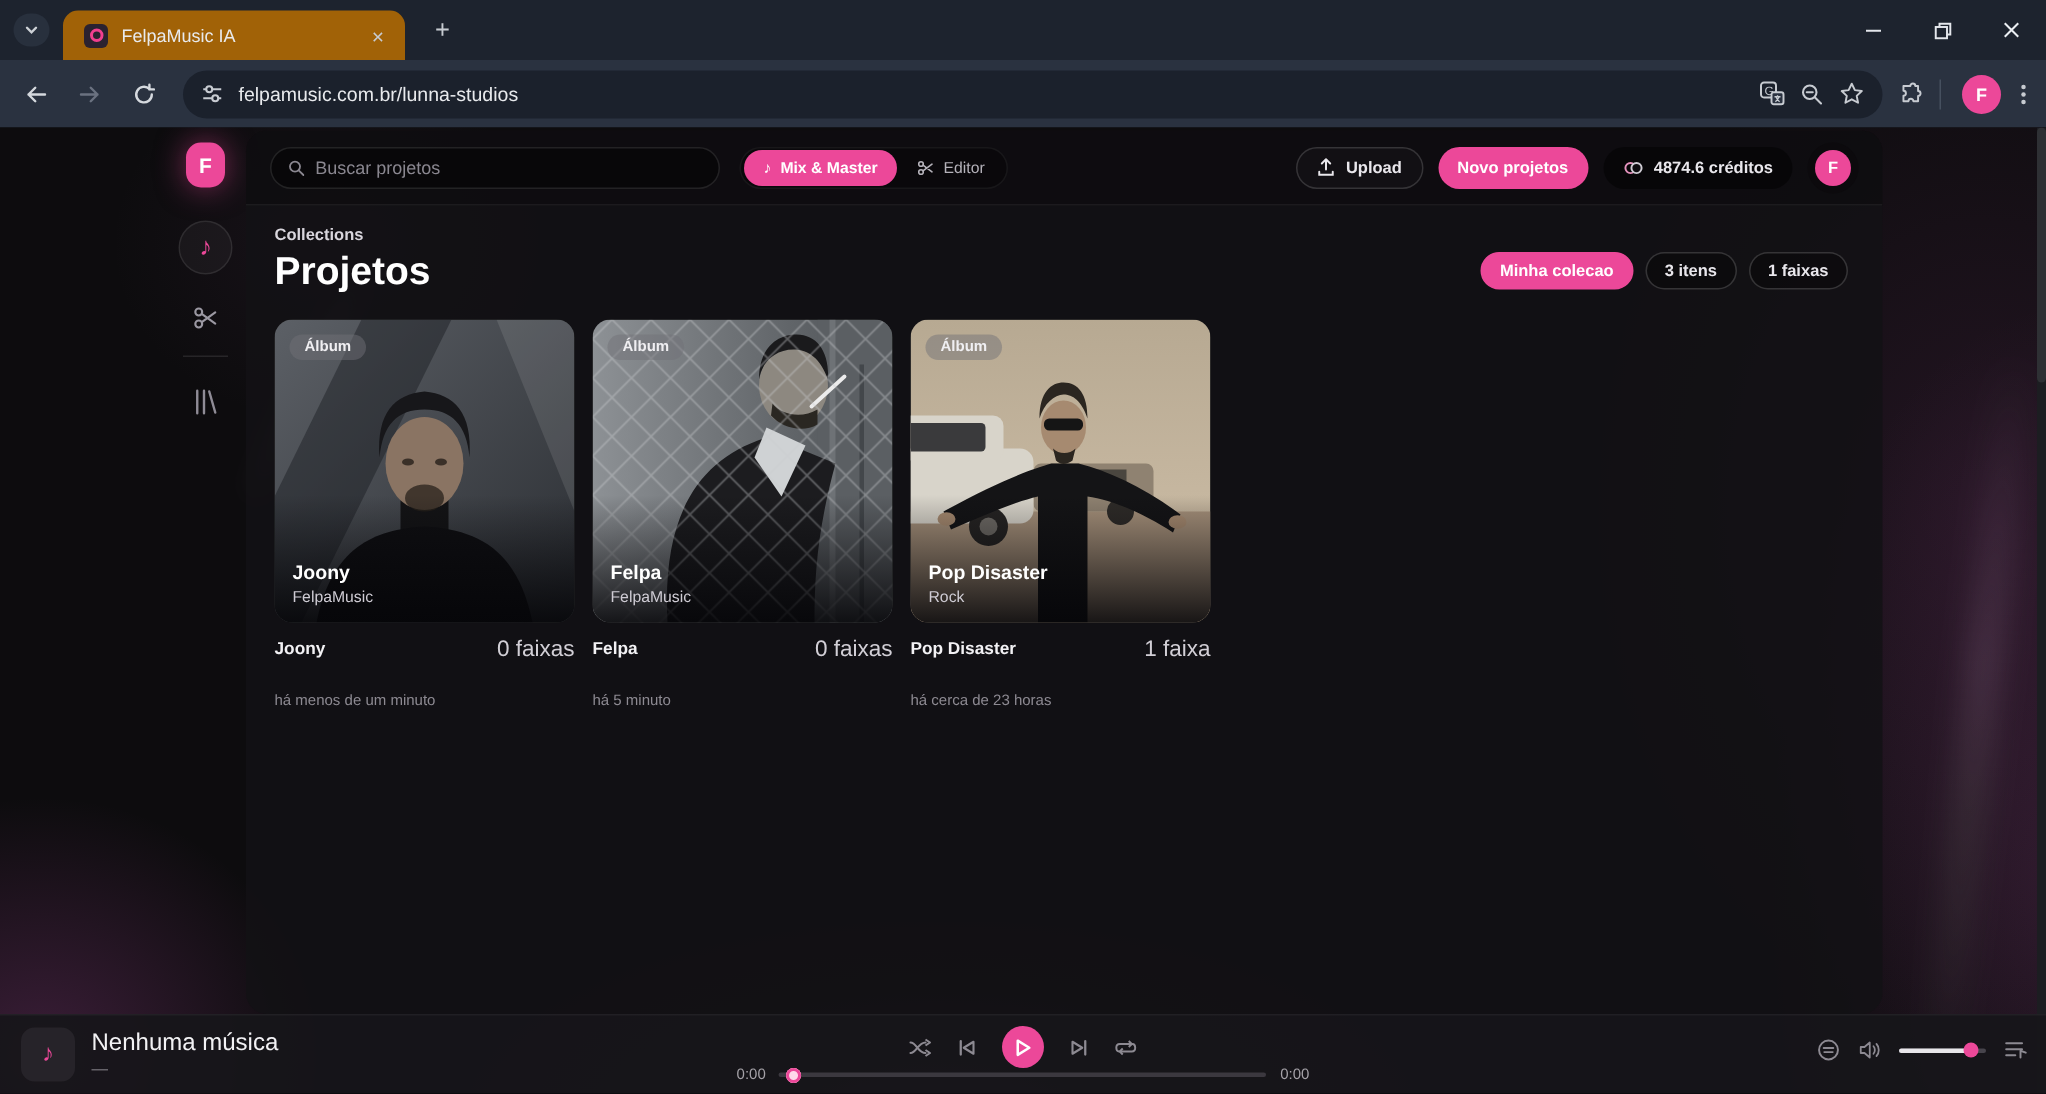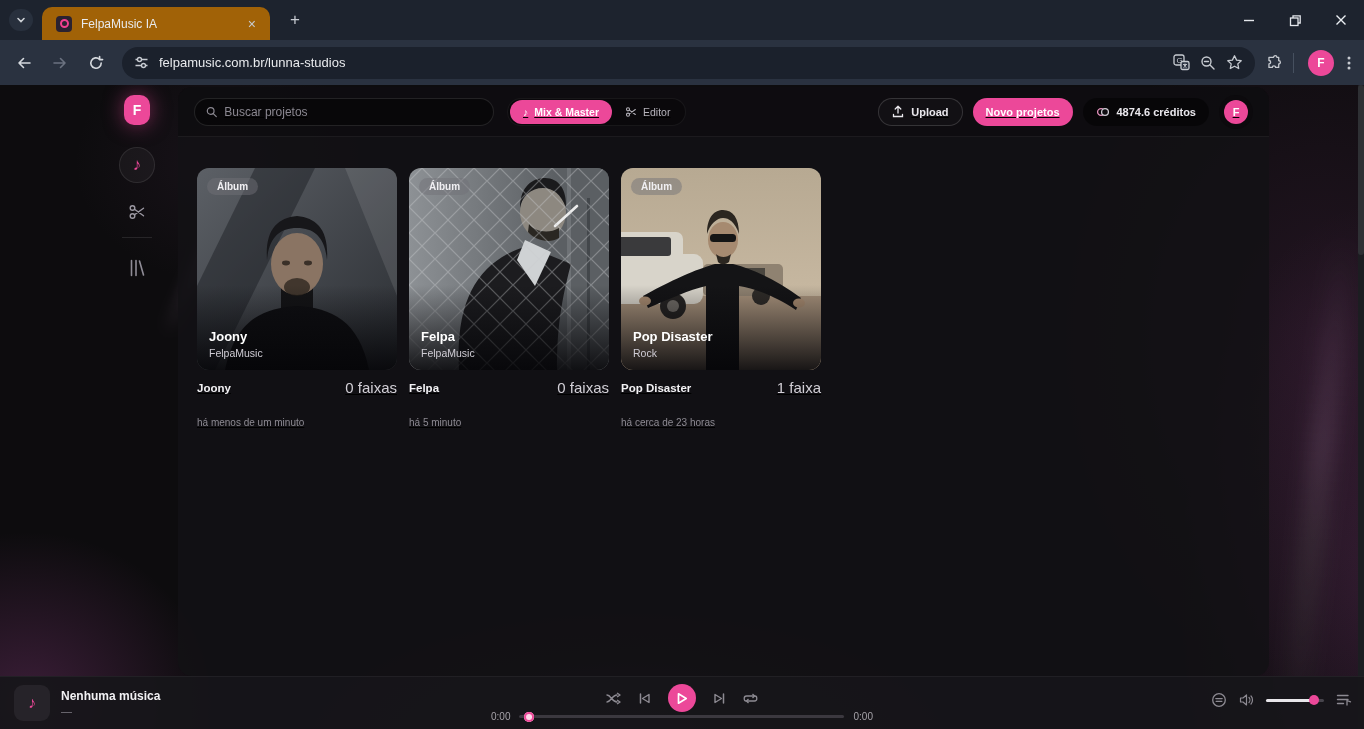--- a/index.html
+++ b/index.html
@@ -55,22 +55,22 @@
   .logo { margin-top:10px; width:26px; height:30px; border-radius:10px; background:#ec4899; color:#fff;
     font-weight:bold; font-size:14px; display:grid; place-items:center;
     box-shadow:0 0 20px rgba(236,72,153,0.5); }
   .navcircle { margin-top:22px; width:36px; height:36px; border-radius:50%;
     background:rgba(255,255,255,0.04); border:1px solid rgba(255,255,255,0.09);
     display:grid; place-items:center; color:#ec4899; font-size:17px; }
   .sb-ico { margin-top:20px; display:grid; place-items:center; }
   .sb-div { margin-top:16px; width:30px; height:1px; background:rgba(255,255,255,0.10); }
 
   
-  .panel { position:absolute; left:178px; top:2px; width:1091px; height:589px;
-    background:rgba(19,17,21,0.86); border-radius:14px; overflow:hidden;text-decoration:underline; }
+  .panel { position:absolute; left:164px; top:2px; width:1091px; height:589px;
+    background:rgba(19,17,21,0.86); border-radius:14px; overflow:hidden; }
   .panelhead { height:50px; display:flex; align-items:center; padding:0 16px;
     background:rgba(10,9,12,0.45); border-bottom:1px solid rgba(255,255,255,0.06); }
   .search { width:300px; height:28px; border-radius:14px; background:rgba(0,0,0,0.40);
     border:1px solid rgba(255,255,255,0.11); display:flex; align-items:center; padding:0 11px; gap:7px; }
   .search input { background:transparent; border:0; outline:0; color:#d6d3da; font-size:12px; width:100%;
     font-family:"Liberation Sans", sans-serif; }
   .search input::placeholder { color:#8a8790; }
   .modes { margin-left:13px; height:28px; border-radius:14px; border:1px solid rgba(255,255,255,0.06);
     background:rgba(0,0,0,0.28); display:flex; align-items:center; padding:2px; }
   .mode { height:24px; border-radius:12px; display:flex; align-items:center; gap:6px; padding:0 13px;
@@ -111,21 +111,21 @@
   .cname { font-size:11.5px; font-weight:bold; color:#f2f1f4; }
   .ctracks { font-size:15px; color:#d2cfd6; }
   .cupdated { font-size:10px; color:#8d8a92; margin-top:21px; }
 
   
   .player { position:absolute; left:0; right:0; bottom:0; height:53px;
     background:rgba(23,21,26,0.93); border-top:1px solid rgba(255,255,255,0.05); }
   .pleft { position:absolute; left:14px; top:8px; display:flex; gap:11px; align-items:center; }
   .ptile { width:36px; height:36px; border-radius:9px; background:#262329; display:grid; place-items:center;
     color:#ec4899; font-size:16px; }
-  .ptitle { font-size:12px; font-weight:bold; color:#f2f1f4; }
+  .ptitle { font-size:16px; font-weight:normal; color:#f2f1f4; }
   .psub { font-size:11px; color:#7f7c84; margin-top:2px; }
   .pcenter { position:absolute; left:50%; transform:translateX(-50%); top:7px;
     display:flex; align-items:center; gap:17px; }
   .pcico { color:#8d8a92; display:grid; place-items:center; }
   .playbtn { width:28px; height:28px; border-radius:50%; background:#ec4899; display:grid; place-items:center; }
   .progress { position:absolute; left:50%; transform:translateX(-50%); top:34px;
     display:flex; align-items:center; gap:9px; }
   .ptime { font-size:10px; color:#a5a2a8; }
   .ptrack { position:relative; width:325px; height:3px; border-radius:2px; background:#3b383f; }
   .pthumb { position:absolute; left:5px; top:-3.5px; width:10px; height:10px; border-radius:50%;
@@ -306,20 +306,29 @@
             </svg>
           <span>4874.6 créditos</span>
         </div>
         <div class="hdravatar">
           <span class="inner">F</span>
         </div>
       </div>
 
       <div class="content">
         <div class="collrow">
+          <div>
+            <div class="eyebrow">Collections</div>
+            <div class="pagetitle">Projetos</div>
+          </div>
+          <div class="filters">
+            <div class="pill active">Minha colecao</div>
+            <div class="pill">3 itens</div>
+            <div class="pill">1 faixas</div>
+          </div>
         </div>
 
         <div class="cards">
 
           <div class="card">
             <div class="cover">
               <svg class="art" viewBox="0 0 200 202" preserveAspectRatio="xMidYMid slice">
                 <defs>
                     <linearGradient id="jbg" x1="0" y1="0" x2="1" y2="1">
                       <stop offset="0" stop-color="#5c6066"></stop>

